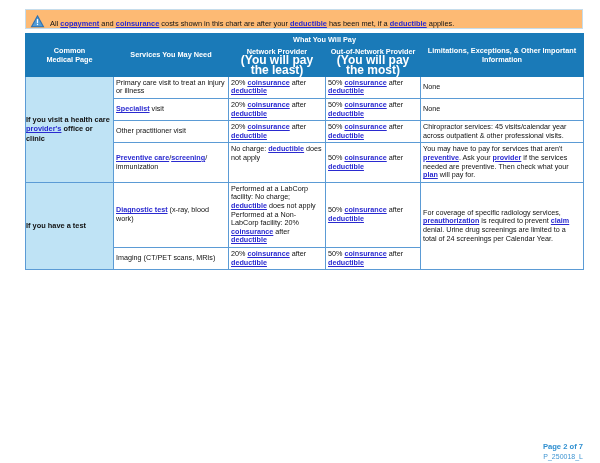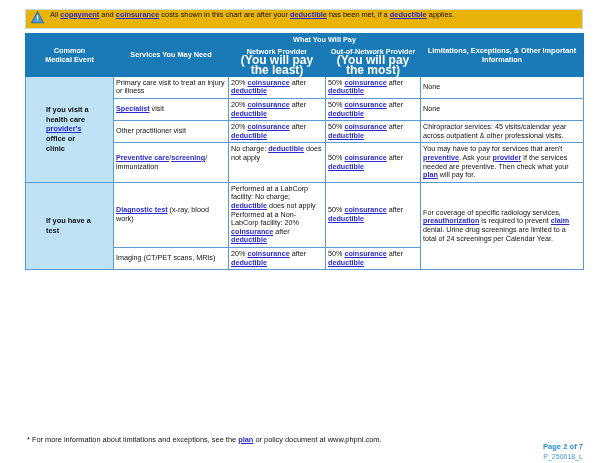--- a/index.html
+++ b/index.html
@@ -22,24 +22,24 @@
     width:600px;height:463px;
   }
 
   
   .notice{
     position:absolute;
     left:25px;top:9px;
     width:558px;
     height:20px;
     box-sizing:border-box;
-    background:#eab308;
+    background:#fdba74;
     border:1px solid #c5dceb;
     display:flex;
-    align-items:flex-start;
+    align-items:flex-end;
     padding:0 4px;
   }
   .warn-icon{
     width:15px;height:14px;
     flex:0 0 auto;
     margin-right:5px;
     display:block;
   }
   .notice-text{
     font-size:7.4px;
@@ -85,21 +85,21 @@
   col.c3{width:97px;}
   col.c4{width:95px;}
   col.c5{width:163px;}
 
   td.event{
     background:#bfe3f5;
     font-weight:bold;
     vertical-align:middle;
     font-size:7.4px;
     line-height:9.6px;
-    padding:3px 20px;
+    padding:3px 0;
   }
   td.event .lnk{color:#2a2ad0;}
   td.mid{vertical-align:middle;}
 
   
   .footer-note{
     position:absolute;
     left:27px;top:435px;
     font-size:7.4px;
     line-height:10px;
@@ -142,21 +142,21 @@
       <col class="c1">
         <col class="c2">
         <col class="c3">
         <col class="c4">
         <col class="c5">
     </colgroup>
     <thead>
       <tr>
         <th rowspan="2">
           <div>Common</div>
-          <div>Medical Event</div>
+          <div>Medical Page</div>
         </th>
         <th rowspan="2">Services You May Need</th>
         <th colspan="2">What You Will Pay</th>
         <th rowspan="2">Limitations, Exceptions, &amp; Other Important Information</th>
       </tr>
       <tr>
         <th>
           <div>Network Provider</div>
           <div class="sub">(You will pay the least)</div>
         </th>
@@ -200,19 +200,18 @@
           <td class="mid" rowspan="2"><span>For coverage of specific radiology services, </span><span class="lnk">preauthorization</span><span> is required to prevent </span><span class="lnk">claim</span><span> denial. Urine drug screenings are limited to a total of 24 screenings per Calendar Year.</span></td>
         </tr>
         <tr>
           <td class="mid"><span>Imaging (CT/PET scans, MRIs)</span></td>
           <td><span>20% </span><span class="lnk">coinsurance</span><span> after </span><span class="lnk">deductible</span></td>
           <td class="mid"><span>50% </span><span class="lnk">coinsurance</span><span> after </span><span class="lnk">deductible</span></td>
         </tr>
       </tbody>
   </table>
 
-  <div class="footer-note"><span>* For more information about limitations and exceptions, see the </span><span class="lnk">plan</span><span> or policy document at www.phpni.com.</span></div>
   <div class="pageno">
     <span>Page 2 of 7</span>
     <span class="doccode">P_250018_L</span>
   </div>
 
 </div>
 
 </body></html>

